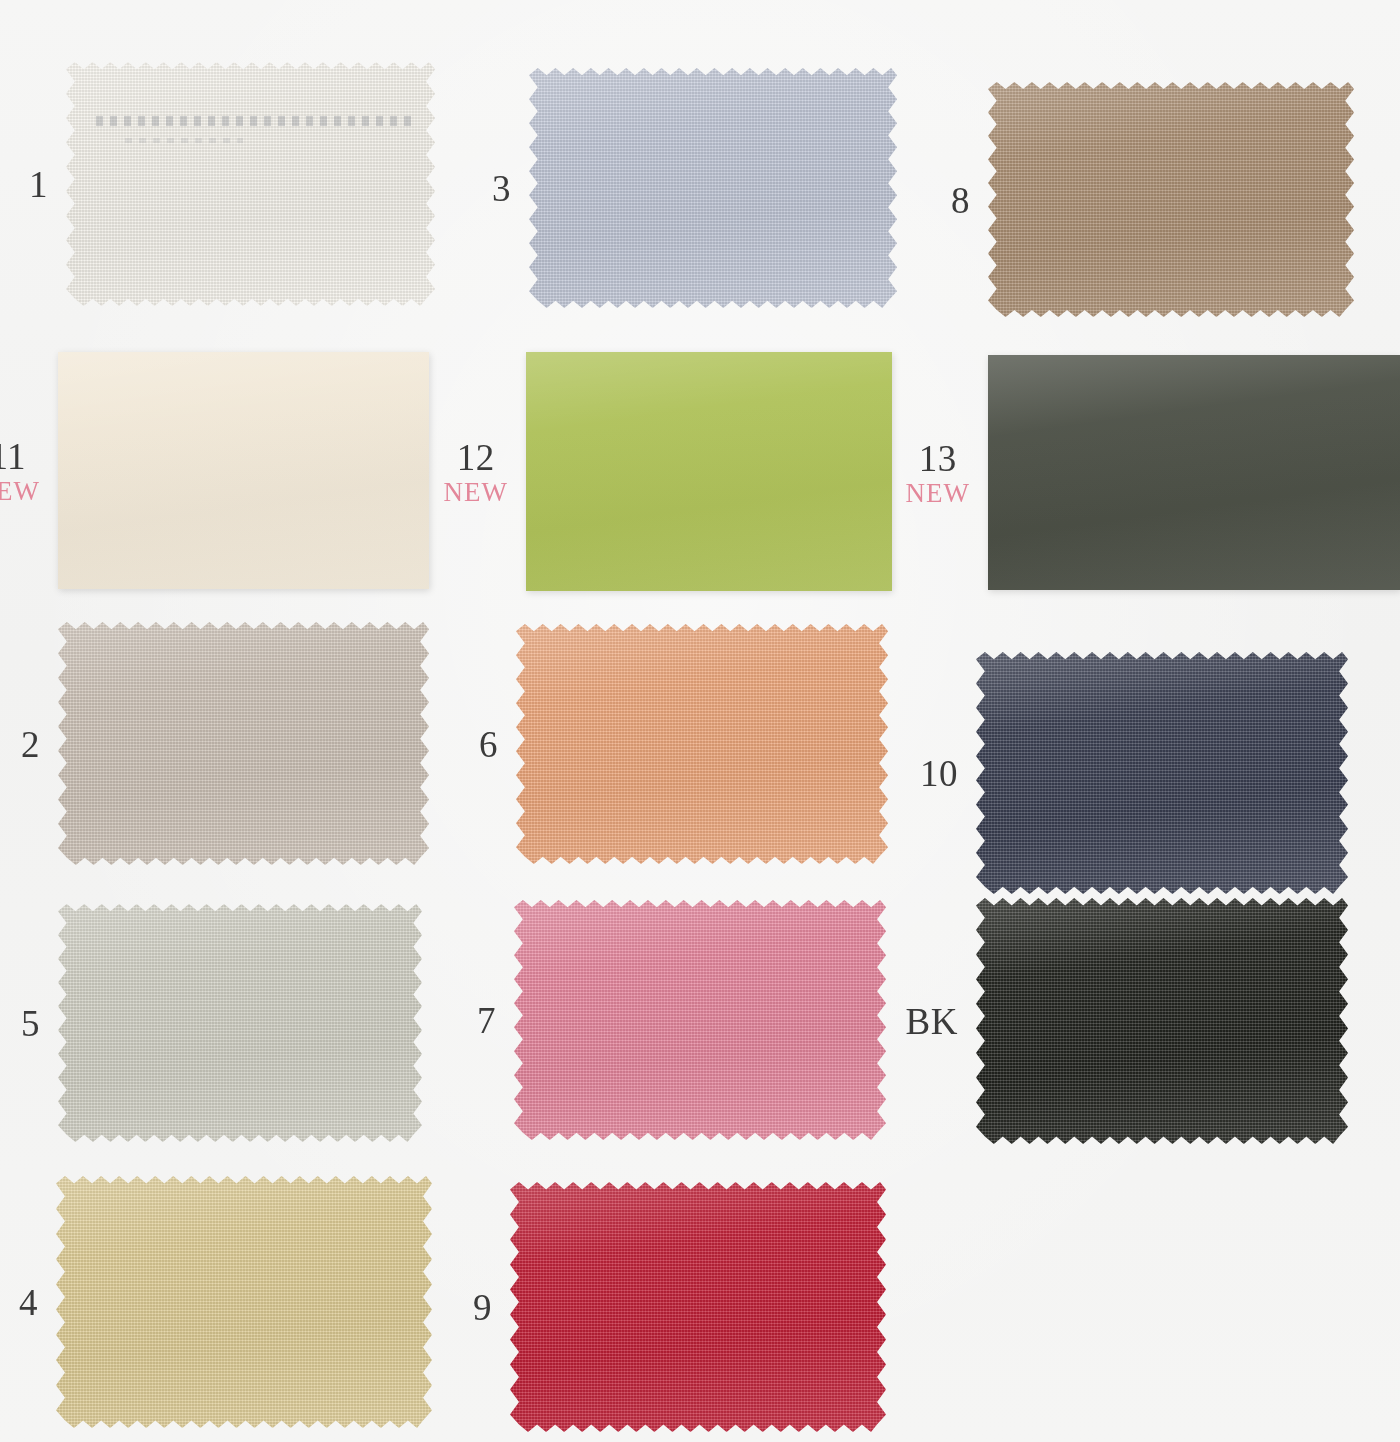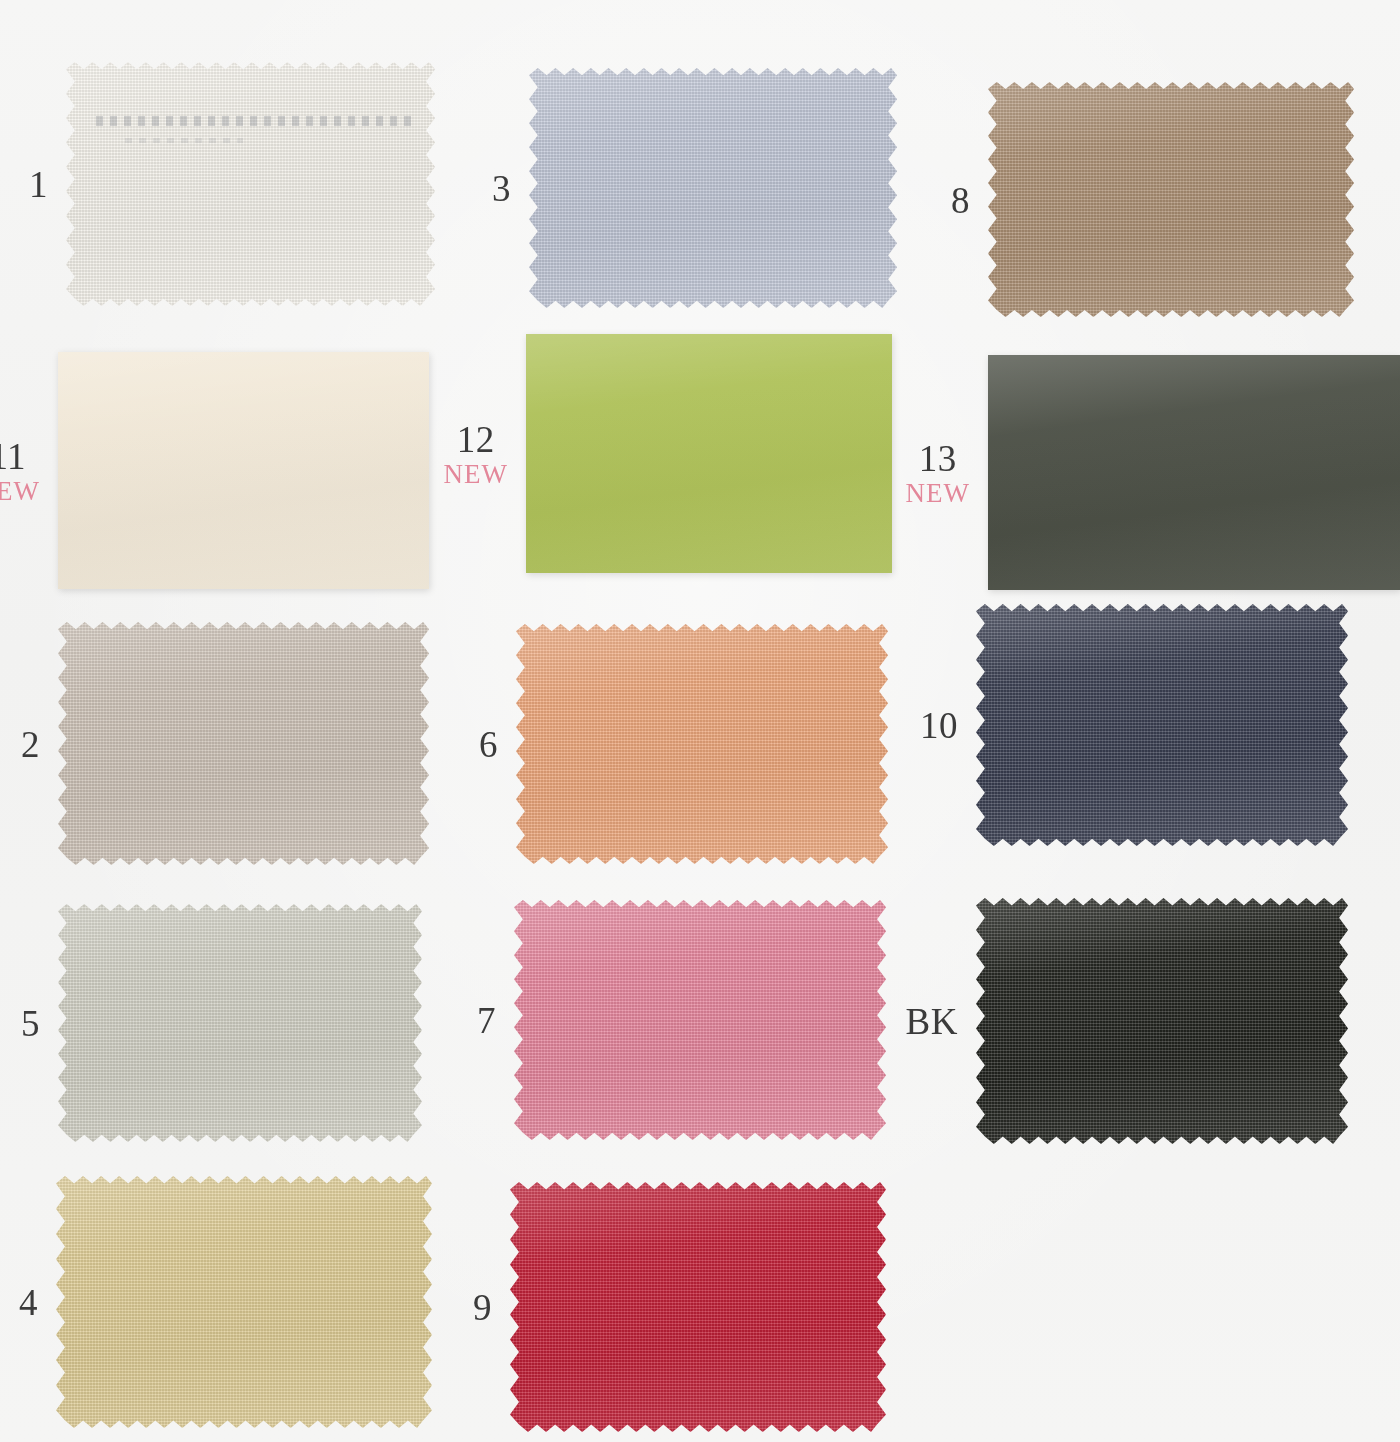--- a/index.html
+++ b/index.html
@@ -199,21 +199,21 @@
     <div class="swatch-cell" style="left: 58px; top: 352px; width: 371px; height: 237px;">
       <div class="swatch-label">
         <span class="swatch-code">11</span>
         <span class="swatch-new">NEW</span>
       </div>
       <div class="swatch-chip straight smooth" style="background: rgb(242, 233, 216);">
         <div class="weave"></div>
         <div class="sheen"></div>
       </div>
     </div>
-    <div class="swatch-cell" style="left: 526px; top: 334px; width: 366px; height: 239px;">
+    <div class="swatch-cell" style="left: 526px; top: 352px; width: 366px; height: 239px;">
       <div class="swatch-label">
         <span class="swatch-code">12</span>
         <span class="swatch-new">NEW</span>
       </div>
       <div class="swatch-chip straight smooth" style="background: rgb(175, 194, 88);">
         <div class="weave"></div>
         <div class="sheen"></div>
       </div>
     </div>
     <div class="swatch-cell" style="left: 988px; top: 355px; width: 412px; height: 235px;">
@@ -237,21 +237,21 @@
     </div>
     <div class="swatch-cell" style="left: 516px; top: 624px; width: 372px; height: 240px;">
       <div class="swatch-label">
         <span class="swatch-code">6</span>
       </div>
       <div class="swatch-chip pinked" style="background: rgb(239, 168, 124);">
         <div class="weave"></div>
         <div class="sheen"></div>
       </div>
     </div>
-    <div class="swatch-cell" style="left: 976px; top: 604px; width: 372px; height: 242px;">
+    <div class="swatch-cell" style="left: 976px; top: 652px; width: 372px; height: 242px;">
       <div class="swatch-label">
         <span class="swatch-code">10</span>
       </div>
       <div class="swatch-chip pinked" style="background: rgb(58, 63, 82);">
         <div class="weave"></div>
         <div class="sheen"></div>
       </div>
     </div>
     <div class="swatch-cell" style="left: 58px; top: 904px; width: 364px; height: 238px;">
       <div class="swatch-label">

